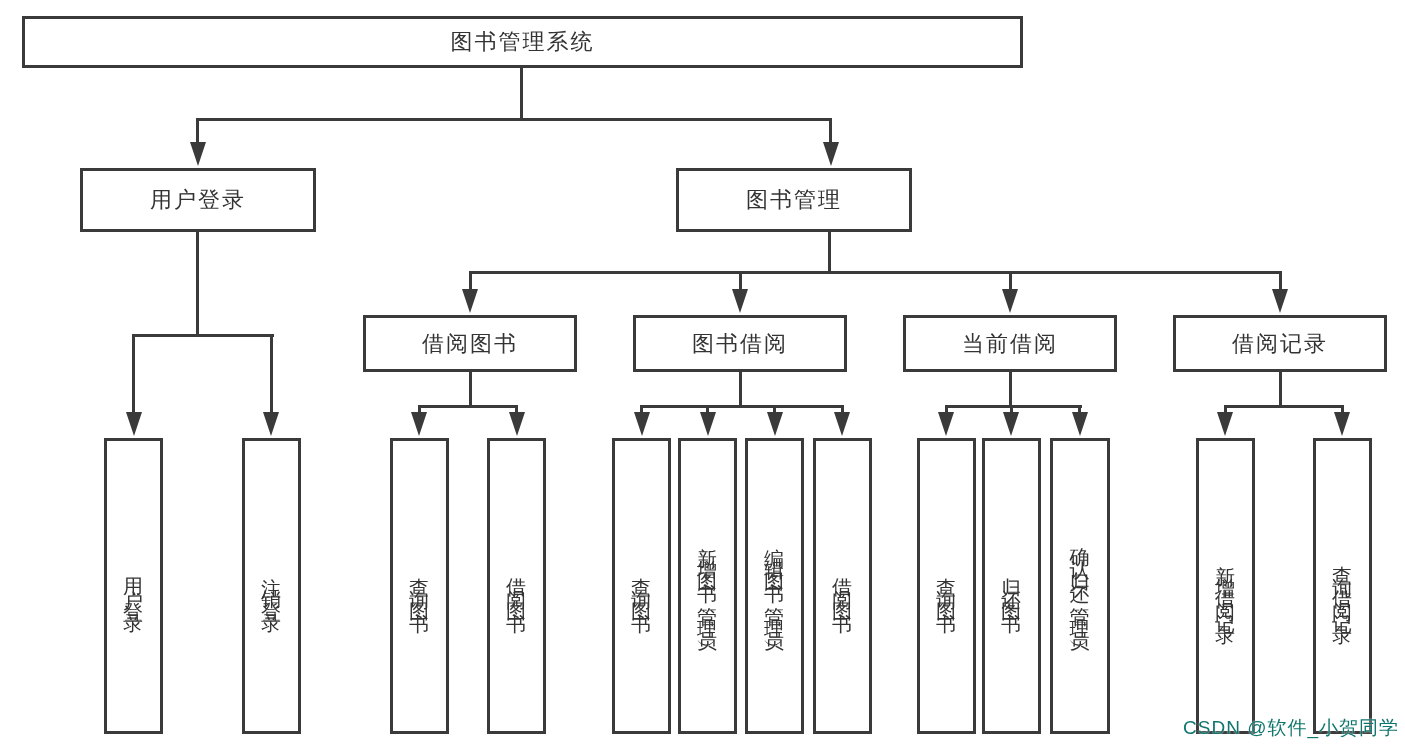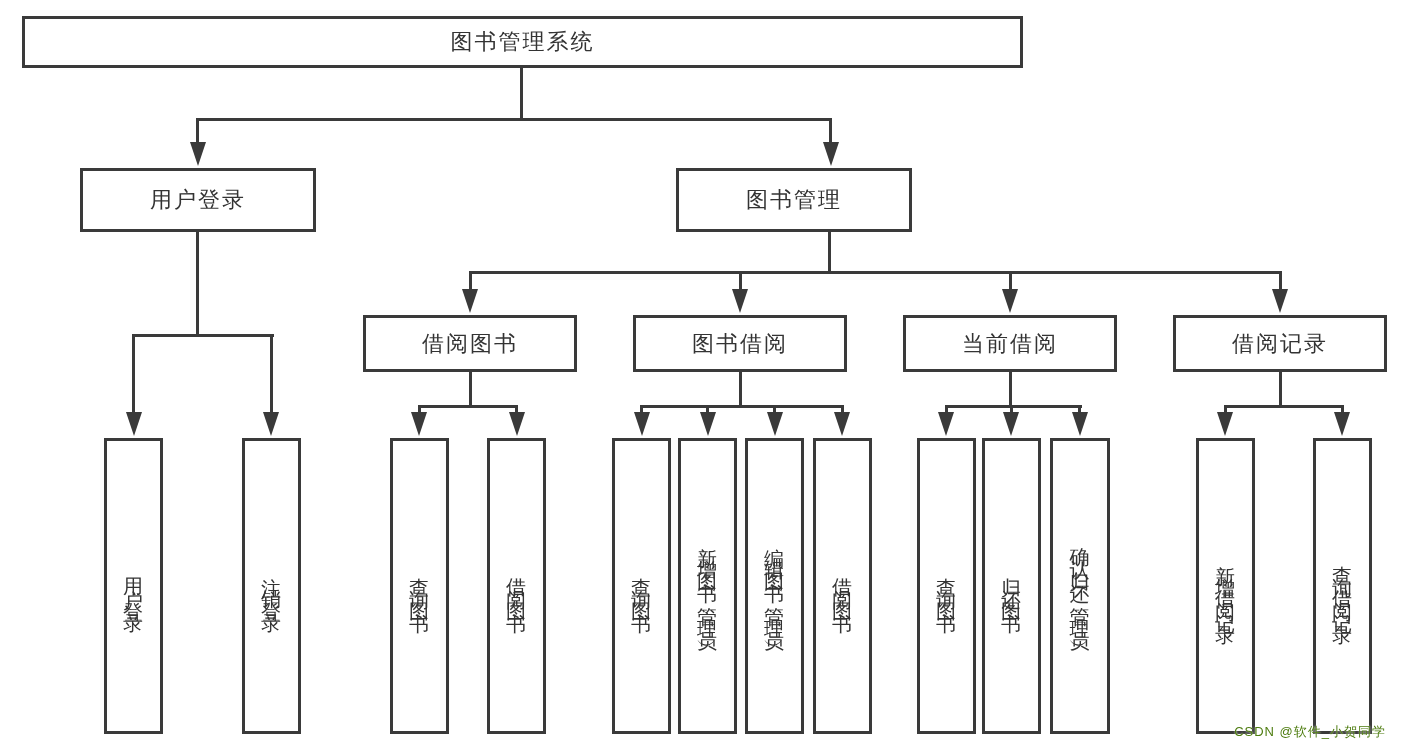--- a/index.html
+++ b/index.html
@@ -126,25 +126,25 @@
   
   .c7v  { left: 1279px; top: 372px; width: 3px;   height: 36px; }
   .c7h  { left: 1224px; top: 405px; width: 120px; height: 3px; }
   .c7s1 { left: 1224px; top: 405px; width: 3px; height: 10px; }
   .c7s2 { left: 1341px; top: 405px; width: 3px; height: 10px; }
   .c7a1 { left: 1217px; top: 412px; }
   .c7a2 { left: 1334px; top: 412px; }
   
   .watermark {
     position: absolute;
-    right: 19px;
+    right: 6px;
     bottom: 6px;
-    font-size: 13px;
+    font-size: 19px;
     letter-spacing: 1px;
-    color: #4d7c0f;
+    color: #0f766e;
     text-shadow: 0 0 2px #ffffff;
     white-space: nowrap;
   }
 </style>
 </head>
 <body>
 
 <div class="canvas" style="--line: #3a3a3a; --text: #333333; background: rgb(255, 255, 255);">
 
   <div class="box hbox b-root">

